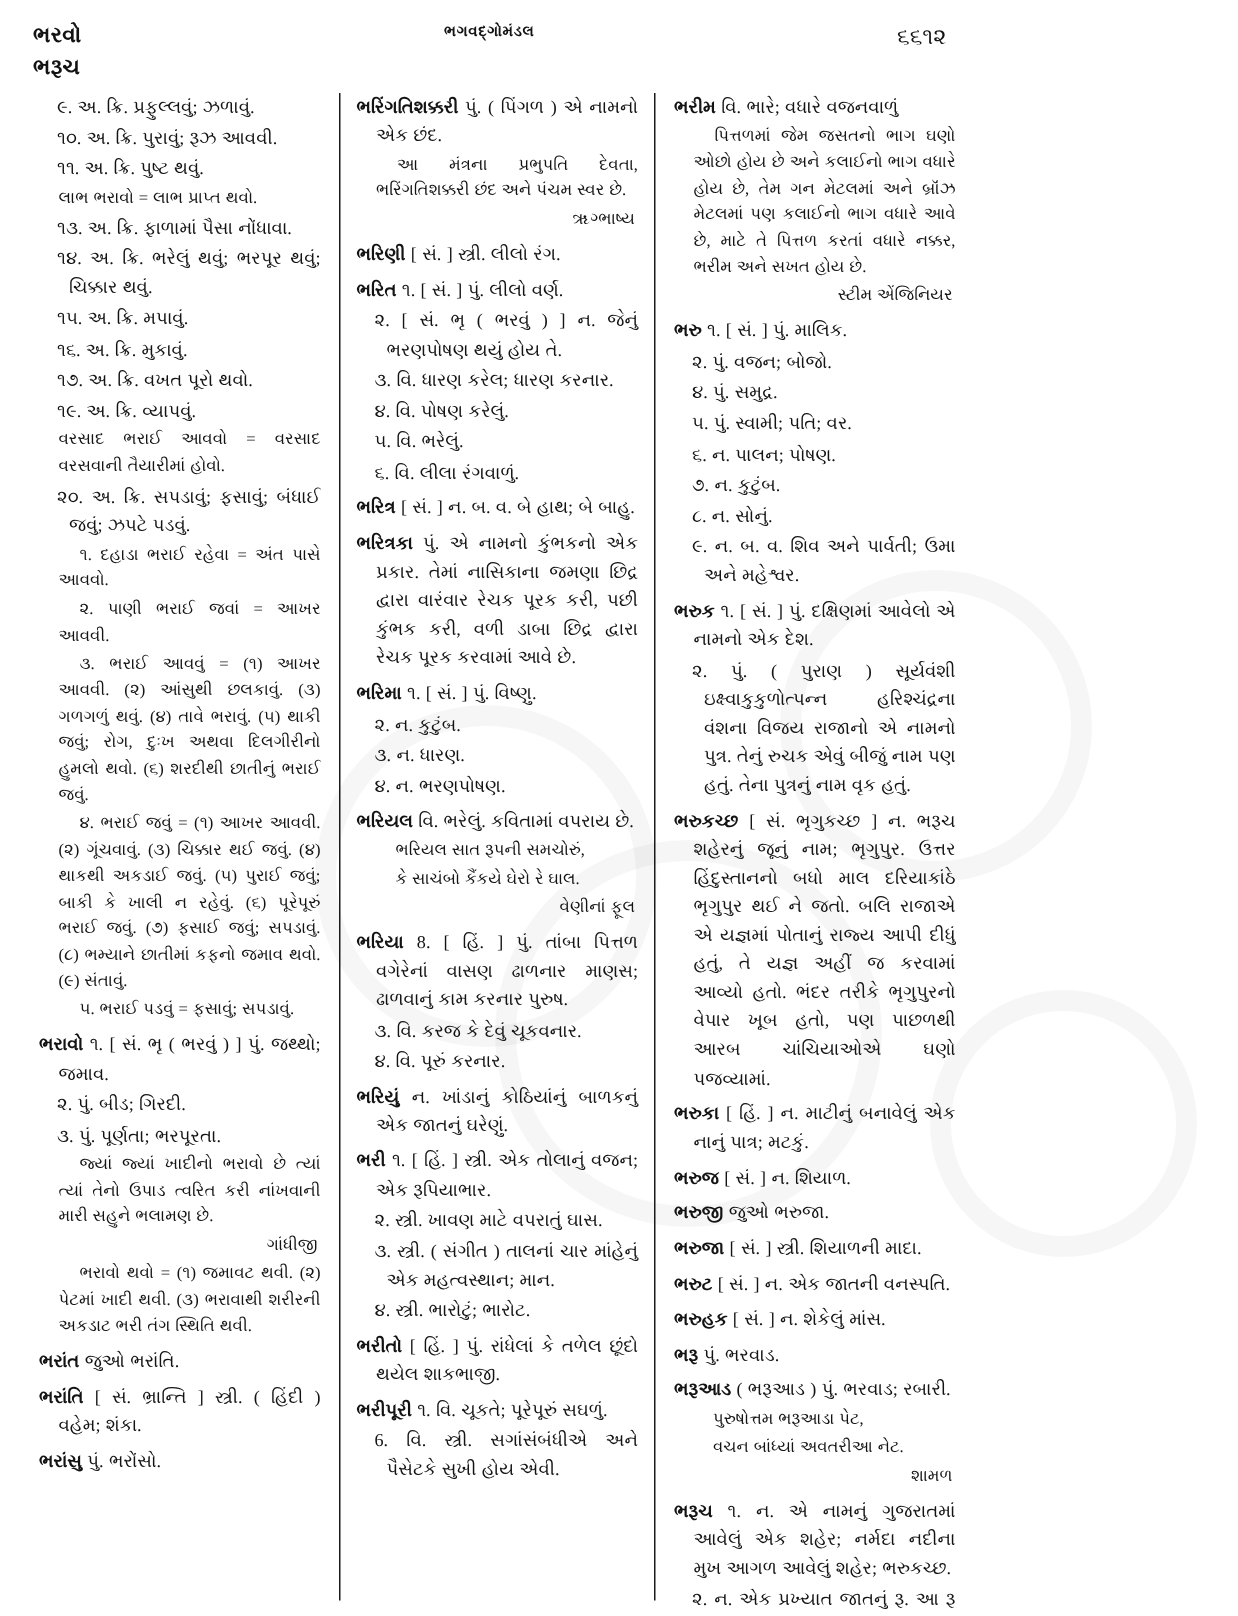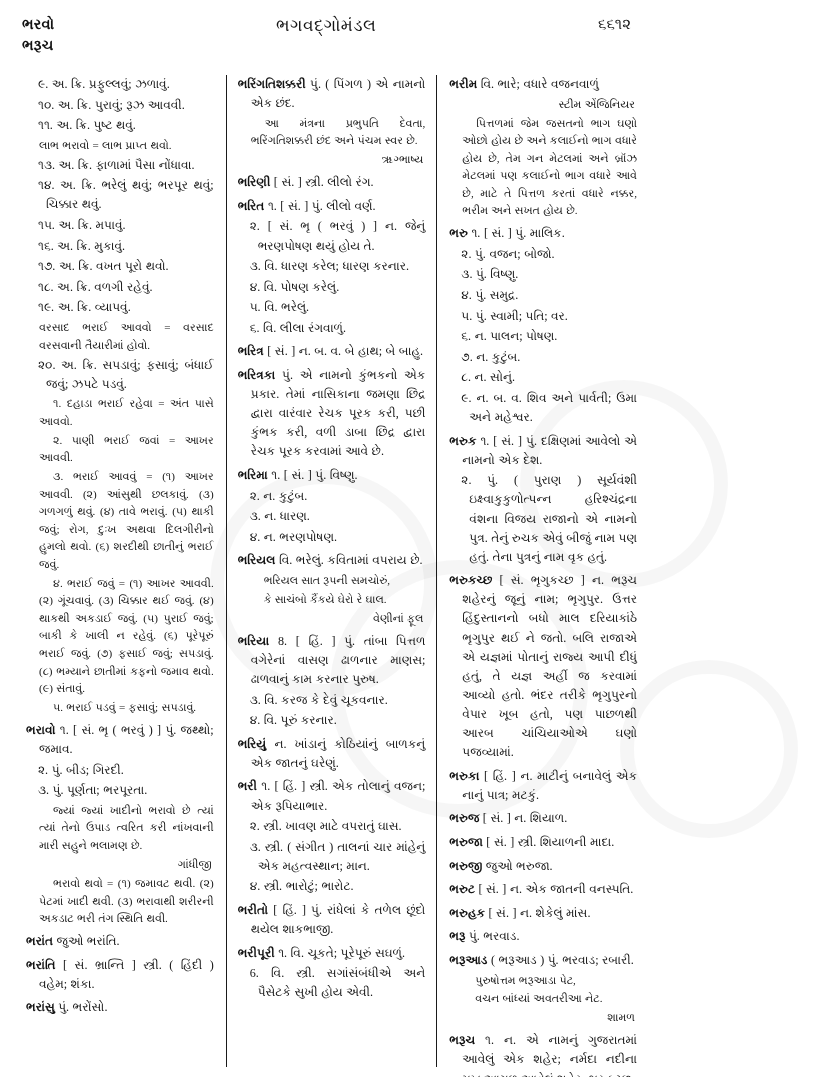--- a/index.html
+++ b/index.html
@@ -48,22 +48,22 @@
   }
   .hdr-left {
     display: flex;
     flex-direction: column;
     font-weight: bold;
     font-size: 14.5px;
     line-height: 1.45;
     letter-spacing: .2px;
   }
   .hdr-center {
-    font-weight: normal;
-    font-size: 17px;
+    font-weight: bold;
+    font-size: 10px;
     padding-top: 2px;
     letter-spacing: .4px;
   }
   .hdr-right {
     font-weight: normal;
     font-size: 15px;
     padding-top: 2px;
     padding-right: 8px;
   }
 
@@ -73,21 +73,20 @@
     height: 1005px;
     align-items: stretch;
   }
   .col {
     flex: 1 1 0;
     min-width: 0;
     padding: 0 9px;
     box-sizing: border-box;
     font-size: 12.1px;
     line-height: 1.58;
-    margin-top: 13px;
   }
   .col-1 { padding-left: 4px; padding-right: 12px; }
   .col-2 {
     border-left: 1.5px solid #1a1a1a;
     border-right: 1.5px solid #1a1a1a;
     padding-left: 11px;
     padding-right: 11px;
   }
   .col-3 { padding-left: 12px; padding-right: 2px; }
 
@@ -162,21 +161,20 @@
         <div class="entry">
           <div class="line sense justify">૯. અ. ક્રિ. પ્રફુલ્લવું; ઝળાવું.</div>
           <div class="line sense justify">૧૦. અ. ક્રિ. પુરાવું; રૂઝ આવવી.</div>
           <div class="line sense justify">૧૧. અ. ક્રિ. પુષ્ટ થવું.</div>
           <div class="line subflat justify">લાભ ભરાવો = લાભ પ્રાપ્ત થવો.</div>
           <div class="line sense justify">૧૩. અ. ક્રિ. ફાળામાં પૈસા નોંધાવા.</div>
           <div class="line sense justify">૧૪. અ. ક્રિ. ભરેલું થવું; ભરપૂર થવું; ચિક્કાર થવું.</div>
           <div class="line sense justify">૧૫. અ. ક્રિ. મપાવું.</div>
           <div class="line sense justify">૧૬. અ. ક્રિ. મુકાવું.</div>
           <div class="line sense justify">૧૭. અ. ક્રિ. વખત પૂરો થવો.</div>
-          <div class="line sense justify">૧૮. અ. ક્રિ. વળગી રહેવું.</div>
           <div class="line sense justify">૧૯. અ. ક્રિ. વ્યાપવું.</div>
           <div class="line subflat justify">વરસાદ ભરાઈ આવવો = વરસાદ વરસવાની તૈયારીમાં હોવો.</div>
           <div class="line sense justify">૨૦. અ. ક્રિ. સપડાવું; ફસાવું; બંધાઈ જવું; ઝપટે પડવું.</div>
           <div class="line sub justify">૧. દહાડા ભરાઈ રહેવા = અંત પાસે આવવો.</div>
           <div class="line sub justify">૨. પાણી ભરાઈ જવાં = આખર આવવી.</div>
           <div class="line sub justify">૩. ભરાઈ આવવું = (૧) આખર આવવી. (૨) આંસુથી છલકાવું. (૩) ગળગળું થવું. (૪) તાવે ભરાવું. (૫) થાકી જવું; રોગ, દુઃખ અથવા દિલગીરીનો હુમલો થવો. (૬) શરદીથી છાતીનું ભરાઈ જવું.</div>
           <div class="line sub justify">૪. ભરાઈ જવું = (૧) આખર આવવી. (૨) ગૂંચવાવું. (૩) ચિક્કાર થઈ જવું. (૪) થાકથી અકડાઈ જવું. (૫) પુરાઈ જવું; બાકી કે ખાલી ન રહેવું. (૬) પૂરેપૂરું ભરાઈ જવું. (૭) ફસાઈ જવું; સપડાવું. (૮) ભમ્યાને છાતીમાં કફનો જમાવ થવો. (૯) સંતાવું.</div>
           <div class="line sub justify">૫. ભરાઈ પડવું = ફસાવું; સપડાવું.</div>
         </div>
         <div class="entry">
@@ -250,27 +248,26 @@
           <div class="line head justify"><span class="hw">ભરીતો</span><span> [ હિં. ] પું. રાંધેલાં કે તળેલ છૂંદો થયેલ શાકભાજી.</span></div>
         </div>
         <div class="entry">
           <div class="line head justify"><span class="hw">ભરીપૂરી</span><span> ૧. વિ. ચૂકતે; પૂરેપૂરું સઘળું.</span></div>
           <div class="line sense justify">6. વિ. સ્ત્રી. સગાંસંબંધીએ અને પૈસેટકે સુખી હોય એવી.</div>
         </div>
       </div>
     <div class="col col-3">
         <div class="entry">
           <div class="line head justify"><span class="hw">ભરીમ</span><span> વિ. ભારે; વધારે વજનવાળું</span></div>
+          <div class="line sub justify">પિત્તળમાં જેમ જસતનો ભાગ ઘણો ઓછો હોય છે અને કલાઈનો ભાગ વધારે હોય છે, તેમ ગન મેટલમાં અને બ્રૉંઝ મેટલમાં પણ કલાઈનો ભાગ વધારે આવે છે, માટે તે પિત્તળ કરતાં વધારે નક્કર, ભરીમ અને સખત હોય છે.</div>
           <div class="line cite">સ્ટીમ એંજિનિયર</div>
-          <div class="line sub justify">પિત્તળમાં જેમ જસતનો ભાગ ઘણો ઓછો હોય છે અને કલાઈનો ભાગ વધારે હોય છે, તેમ ગન મેટલમાં અને બ્રૉંઝ મેટલમાં પણ કલાઈનો ભાગ વધારે આવે છે, માટે તે પિત્તળ કરતાં વધારે નક્કર, ભરીમ અને સખત હોય છે.</div>
         </div>
         <div class="entry">
           <div class="line head justify"><span class="hw">ભરુ</span><span> ૧. [ સં. ] પું. માલિક.</span></div>
           <div class="line sense justify">૨. પું. વજન; બોજો.</div>
-          <div class="line sense justify">૩. પું. વિષ્ણુ.</div>
           <div class="line sense justify">૪. પું. સમુદ્ર.</div>
           <div class="line sense justify">૫. પું. સ્વામી; પતિ; વર.</div>
           <div class="line sense justify">૬. ન. પાલન; પોષણ.</div>
           <div class="line sense justify">૭. ન. કુટુંબ.</div>
           <div class="line sense justify">૮. ન. સોનું.</div>
           <div class="line sense justify">૯. ન. બ. વ. શિવ અને પાર્વતી; ઉમા અને મહેશ્વર.</div>
         </div>
         <div class="entry">
           <div class="line head justify"><span class="hw">ભરુક</span><span> ૧. [ સં. ] પું. દક્ષિણમાં આવેલો એ નામનો એક દેશ.</span></div>
           <div class="line sense justify">૨. પું. ( પુરાણ ) સૂર્યવંશી ઇક્ષ્વાકુકુળોત્પન્ન હરિશ્ચંદ્રના વંશના વિજય રાજાનો એ નામનો પુત્ર. તેનું રુચક એવું બીજું નામ પણ હતું. તેના પુત્રનું નામ વૃક હતું.</div>
@@ -278,24 +275,24 @@
         <div class="entry">
           <div class="line head justify"><span class="hw">ભરુકચ્છ</span><span> [ સં. ભૃગુકચ્છ ] ન. ભરૂચ શહેરનું જૂનું નામ; ભૃગુપુર. ઉત્તર હિંદુસ્તાનનો બધો માલ દરિયાકાંઠે ભૃગુપુર થઈ ને જતો. બલિ રાજાએ એ યજ્ઞમાં પોતાનું રાજ્ય આપી દીધું હતું, તે યજ્ઞ અહીં જ કરવામાં આવ્યો હતો. ભંદર તરીકે ભૃગુપુરનો વેપાર ખૂબ હતો, પણ પાછળથી આરબ ચાંચિયાઓએ ઘણો પજવ્યામાં.</span></div>
         </div>
         <div class="entry">
           <div class="line head justify"><span class="hw">ભરુકા</span><span> [ હિં. ] ન. માટીનું બનાવેલું એક નાનું પાત્ર; મટકું.</span></div>
         </div>
         <div class="entry">
           <div class="line head justify"><span class="hw">ભરુજ</span><span> [ સં. ] ન. શિયાળ.</span></div>
         </div>
         <div class="entry">
+          <div class="line head justify"><span class="hw">ભરુજી</span><span> જુઓ ભરુજા.</span></div>
+        </div>
+        <div class="entry">
           <div class="line head justify"><span class="hw">ભરુજા</span><span> [ સં. ] સ્ત્રી. શિયાળની માદા.</span></div>
-        </div>
-        <div class="entry">
-          <div class="line head justify"><span class="hw">ભરુજી</span><span> જુઓ ભરુજા.</span></div>
         </div>
         <div class="entry">
           <div class="line head justify"><span class="hw">ભરુટ</span><span> [ સં. ] ન. એક જાતની વનસ્પતિ.</span></div>
         </div>
         <div class="entry">
           <div class="line head justify"><span class="hw">ભરુહક</span><span> [ સં. ] ન. શેકેલું માંસ.</span></div>
         </div>
         <div class="entry">
           <div class="line head justify"><span class="hw">ભરૂ</span><span> પું. ભરવાડ.</span></div>
         </div>

